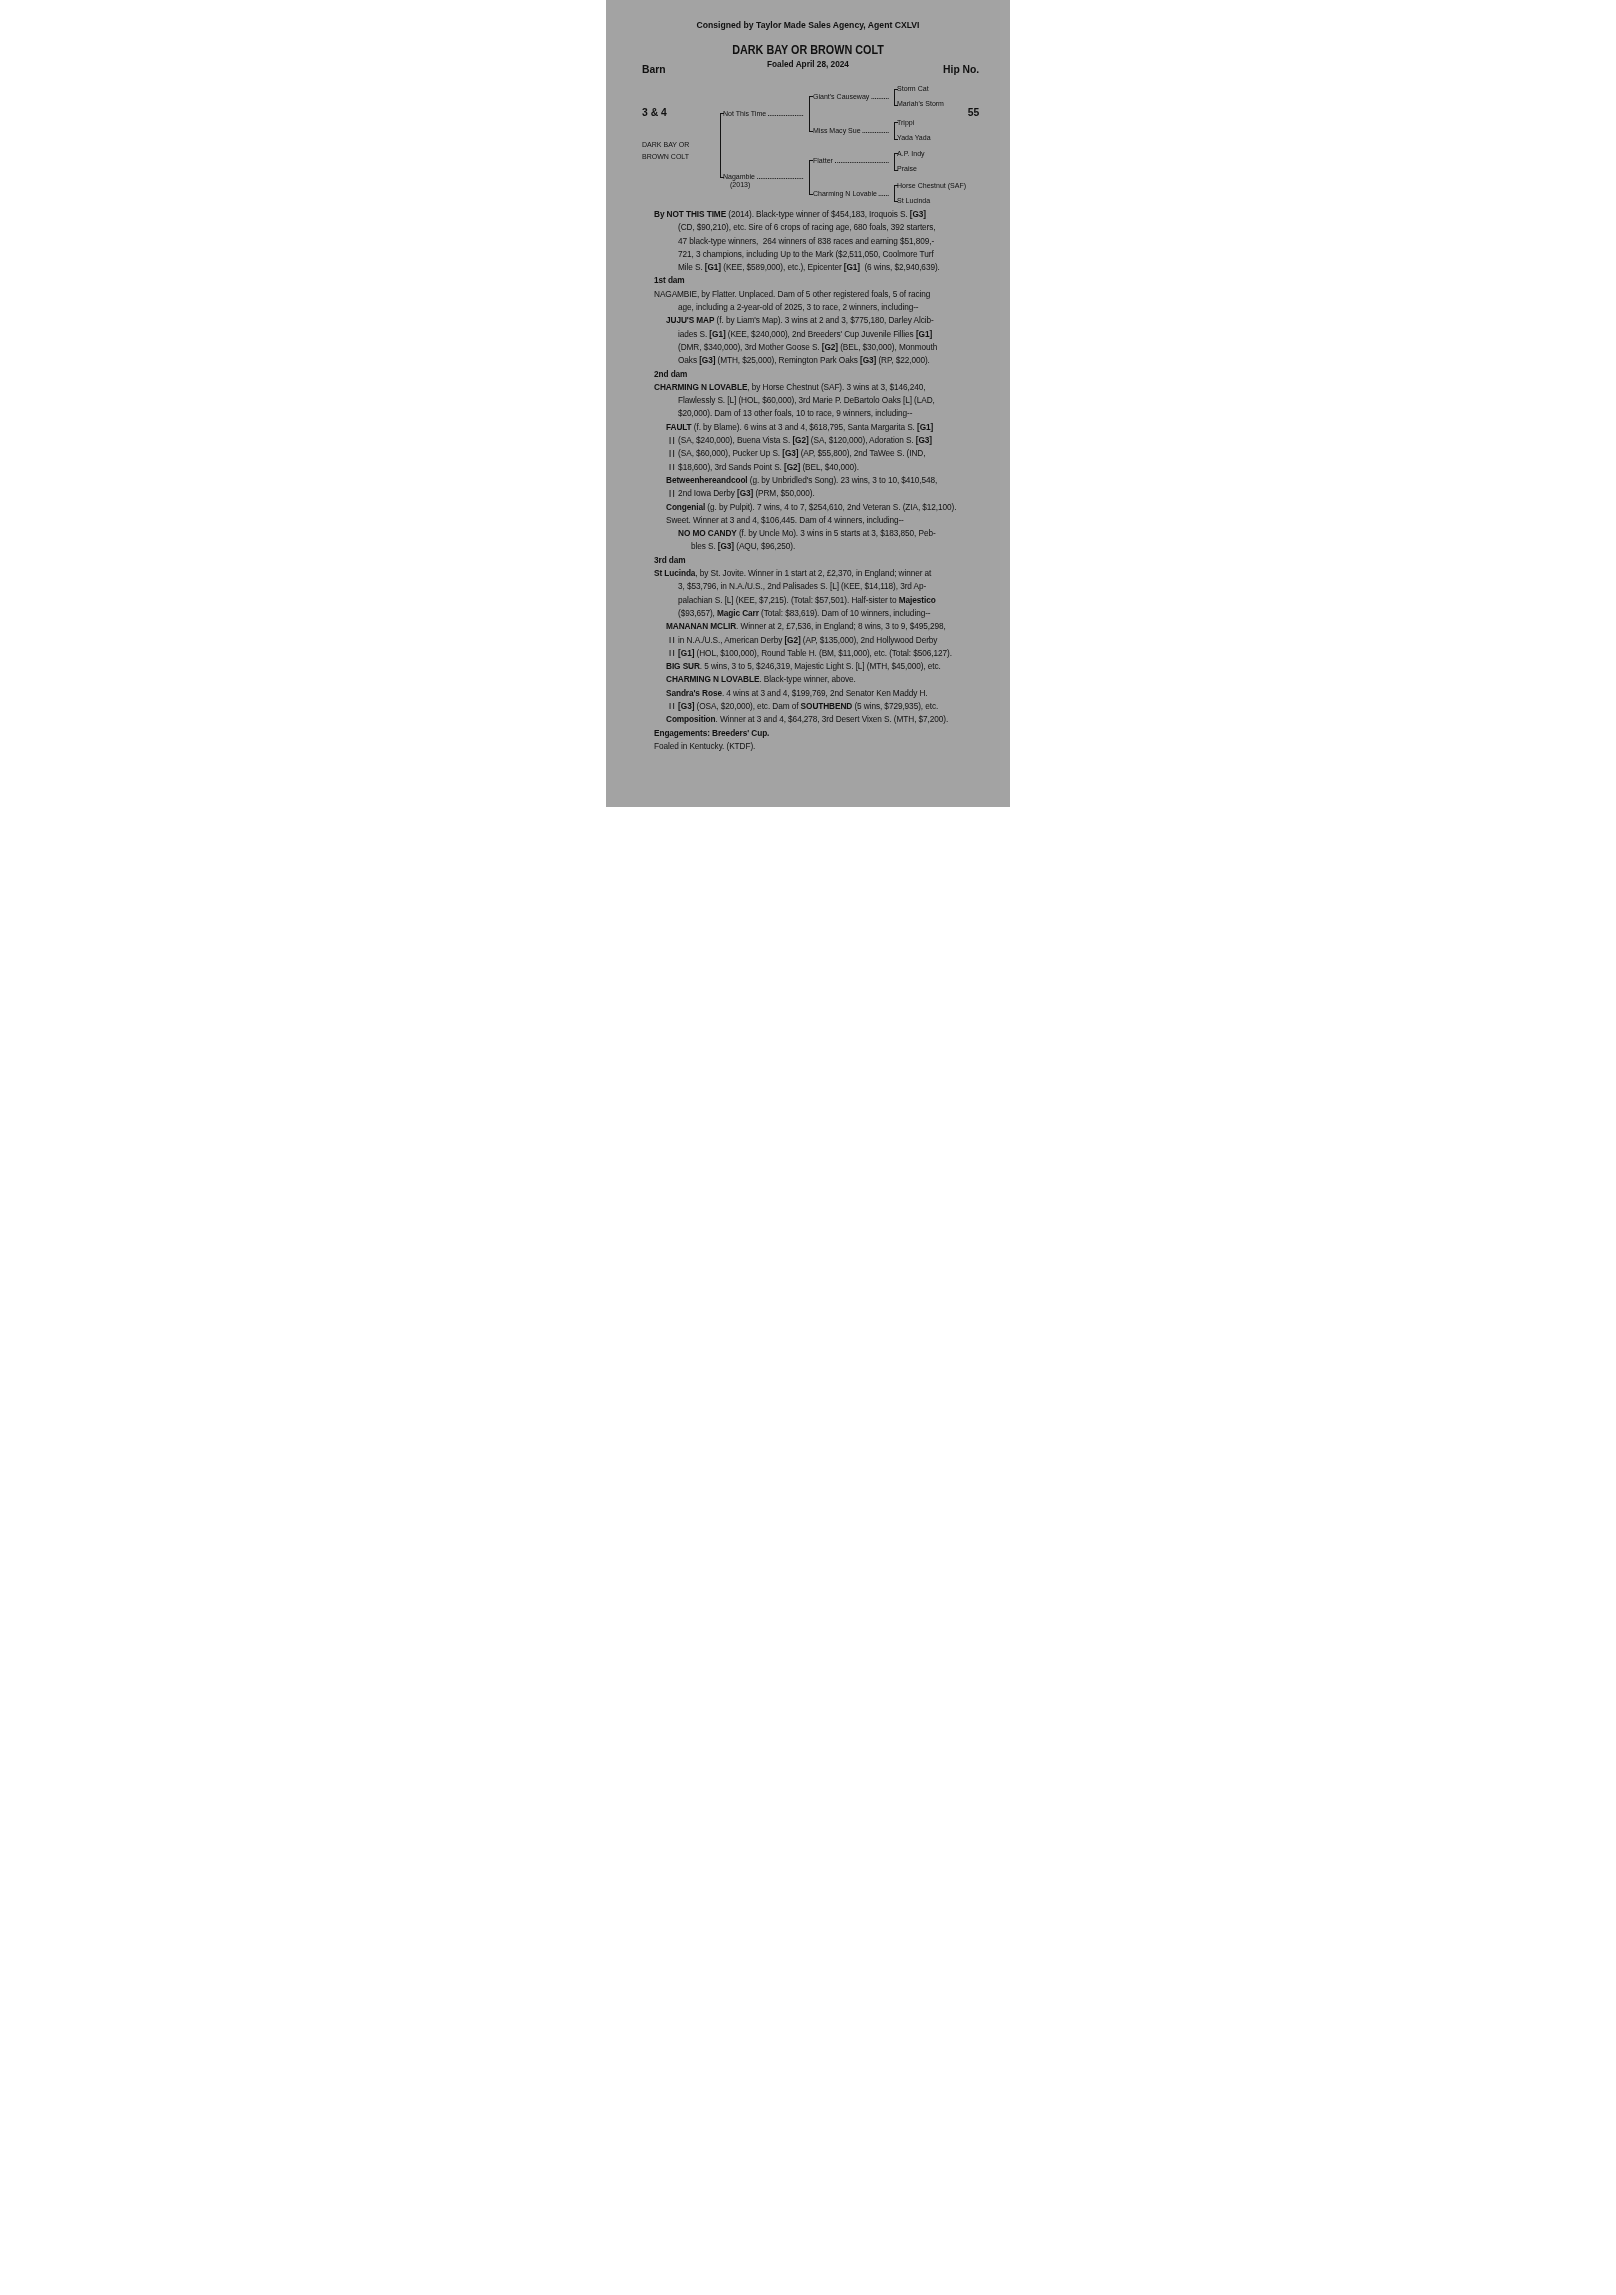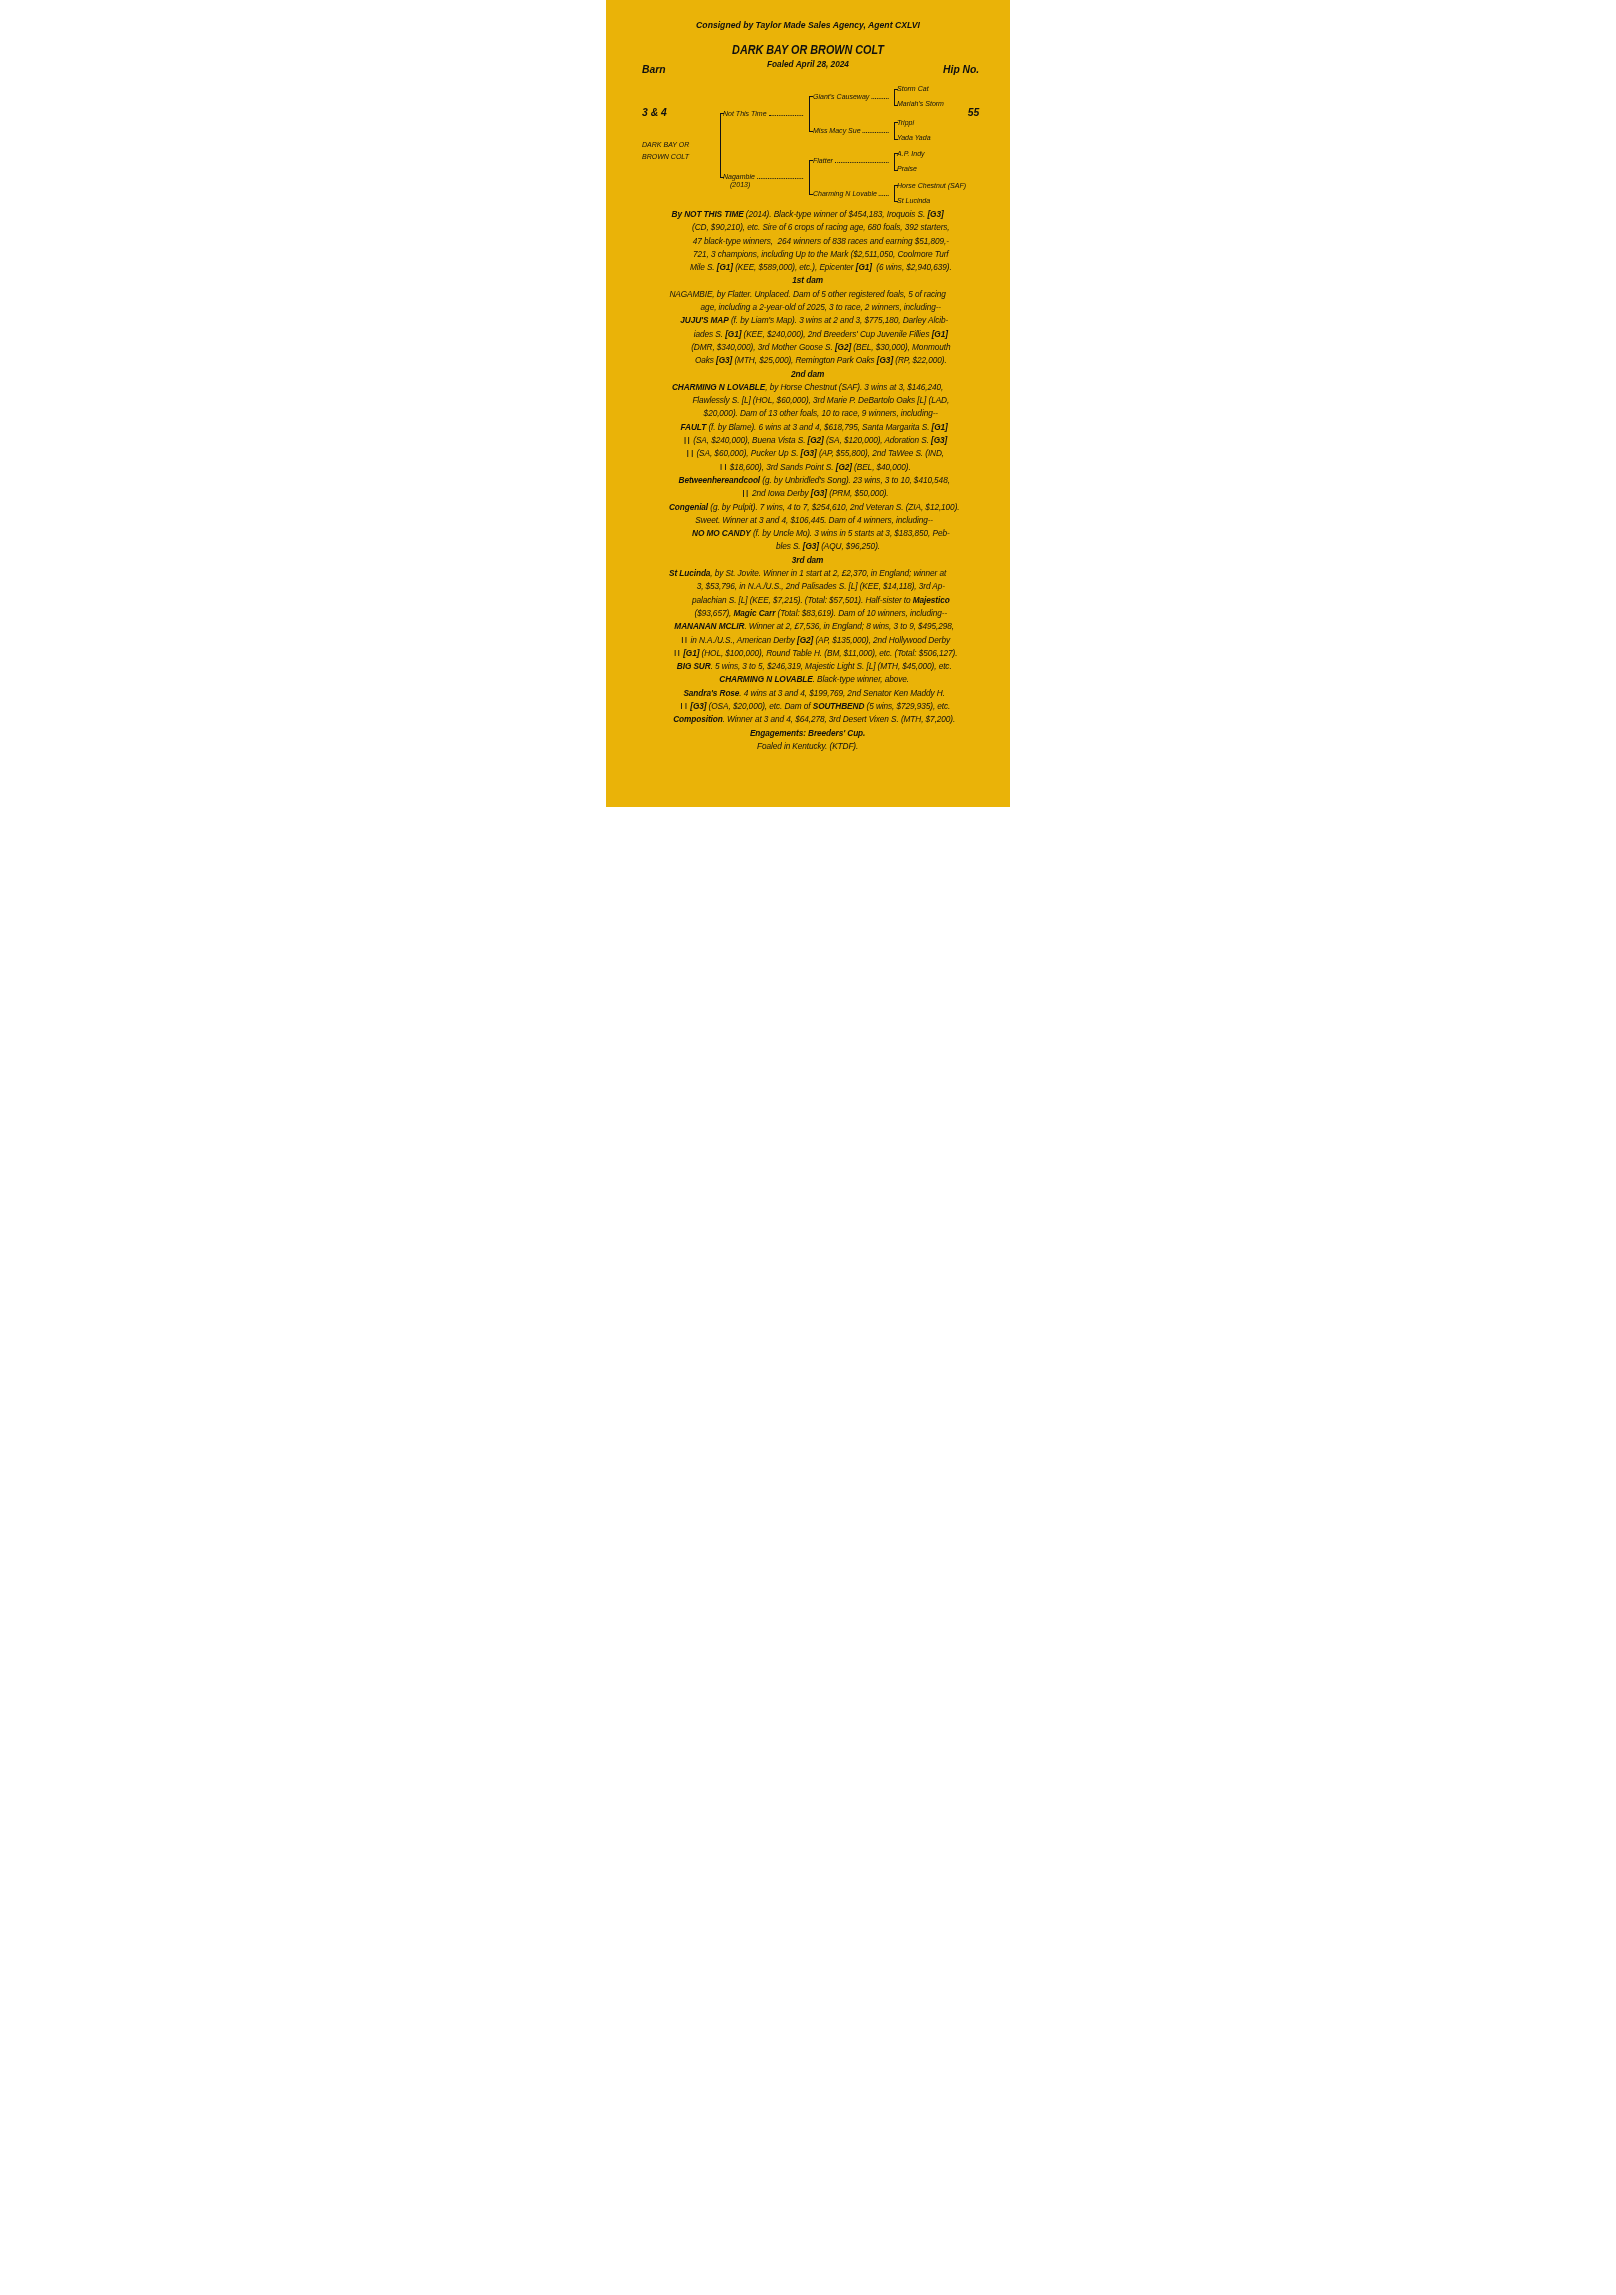--- a/index.html
+++ b/index.html
@@ -1,20 +1,19 @@
 <!DOCTYPE html>
 <html style="font-size:7.3px"><head>
 <meta charset="utf-8">
 <style>
   html, body { margin:0; padding:0; background:#ffffff; }
   .page {
     position:relative; width:404px; height:807px; margin:0 auto;
-    background:#eab308; color:#101010; overflow:hidden;
+    background:#a3a3a3; color:#101010; overflow:hidden;
     font-family:"Liberation Sans","DejaVu Sans",sans-serif;
-    font-style:italic;
   }
   
   .cx { transform:scaleX(0.9); transform-origin:50% 50%; }
   .lx { transform:scaleX(0.9); transform-origin:0 50%; }
   .rx { transform:scaleX(0.9); transform-origin:100% 50%; }
 
   
   .consigned { position:absolute; top:19px; left:0; right:0; text-align:center;
                font-weight:bold; font-size:9.6px; white-space:pre; }
   .barn { position:absolute; left:36px; top:34px; font-weight:bold;
@@ -33,21 +32,21 @@
   .trow { position:absolute; display:flex; height:9.2px; align-items:center;
           font-size:7.8px; white-space:pre; }
   .trow .dots { flex:1; height:0; align-self:flex-end;
                 border-bottom:1.1px dotted #1a1a1a; margin:0 0.9px 2.3px 2.3px; }
   .bracket { position:absolute; width:2.8px;
              border-left:0.9px solid #141414; border-top:0.9px solid #141414;
              border-bottom:0.9px solid #141414; }
   .damyear { position:absolute; font-size:7.8px; white-space:pre; }
 
   
-  .btext { position:absolute; left:0; top:208px; width:404px;text-align:center; }
+  .btext { position:absolute; left:12px; top:208px; width:404px; }
   .bl { margin-left:36px; height:13.3px; line-height:13.3px; font-size:9.2px;
         letter-spacing:-0.1px; white-space:pre;
         transform:scaleX(0.9); transform-origin:0 50%; }
   .bl.i1 { margin-left:48px; }
   .bl.i2 { margin-left:60px; }
   .bl.i3 { margin-left:73px; }
   .b { font-weight:bold; }
   .bars { display:inline-block; width:3.2px; height:6.4px;
           border-left:0.9px solid #141414; border-right:0.9px solid #141414;
           margin:0 4.6px 0 3.7px; vertical-align:-0.5px; }

